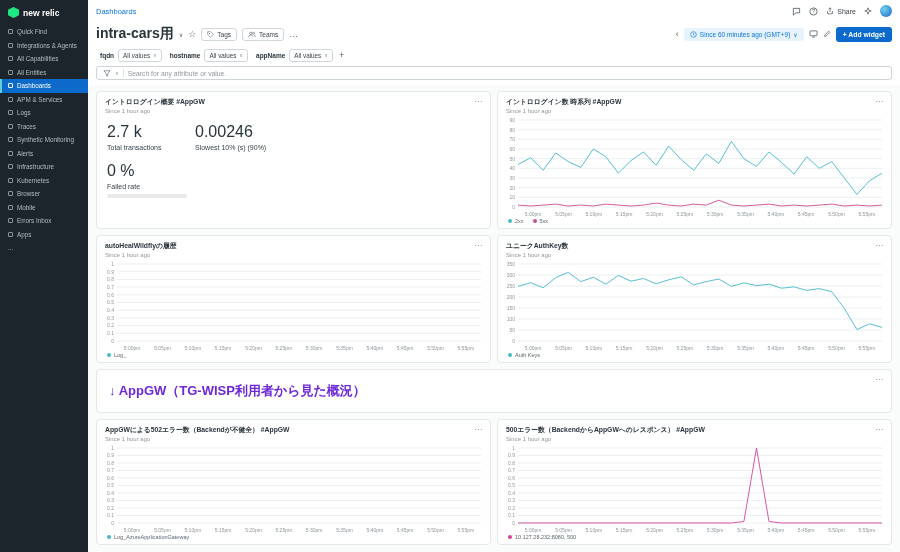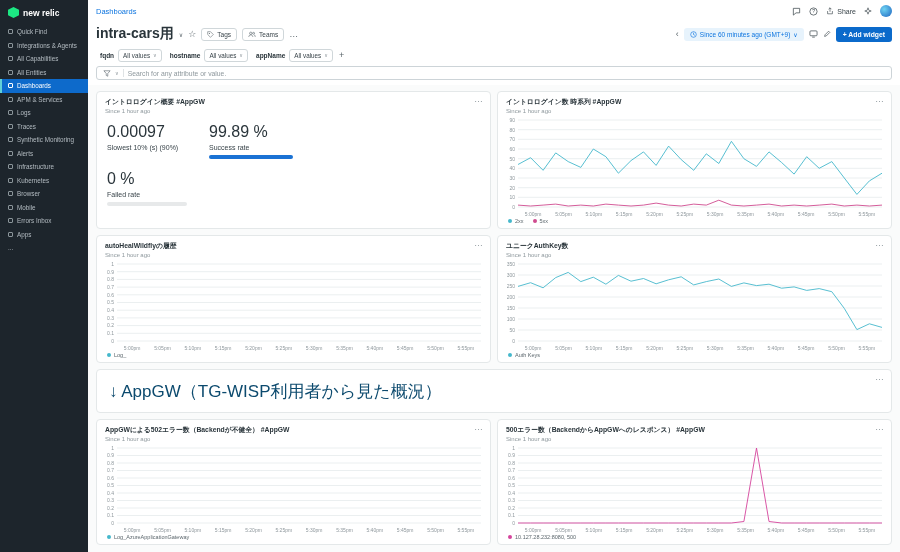--- a/index.html
+++ b/index.html
@@ -61,21 +61,21 @@
   
   .bb{padding:8px 10px 0}
   .bb-row1{display:flex}
   .bb-m2{width:88px}.bb-m3{width:100px}.bb-m4{width:102px}
   .bb-v{font-size:16px;color:#2a353b}
   .bb-l{font-size:7px;color:#39444a;margin-top:3px}
   .bb-bar{height:4px;border-radius:2px;margin-top:4px}
   .bb-row2{margin-top:11px}
   
   .section-card{height:44px;justify-content:center;padding:0 12px;margin-bottom:6px}
-  .section-title{font-size:17px;font-weight:400;color:#0c4a6e}
+  .section-title{font-size:13px;font-weight:700;color:#6d28d9}
   svg{display:block}
 </style>
 </head>
 <body>
 
 <div class="app">
 
   <aside class="sidebar">
     <div class="logo">
       <span class="logo-mark"></span>
@@ -267,28 +267,27 @@
       <div class="grid row1">
 
         <div class="card">
           <div class="card-head">
             <div class="card-title">イントロログイン概要 #AppGW</div>
             <div class="card-sub">Since 1 hour ago</div>
           </div>
           <button class="card-menu">…</button>
           <div class="bb">
             <div class="bb-row1">
+              <div class="bb-m2">
+                <div class="bb-v">2.7 k</div>
+                <div class="bb-l">Total transactions</div>
+              </div>
               <div class="bb-m4">
-                <div class="bb-v">0.00097</div>
+                <div class="bb-v">0.00246</div>
                 <div class="bb-l">Slowest 10% (s) (90%)</div>
-              </div>
-              <div>
-                <div class="bb-v">99.89 %</div>
-                <div class="bb-l">Success rate</div>
-                <div class="bb-bar" style="width: 84px; background: rgb(26, 114, 212);"></div>
               </div>
             </div>
             <div class="bb-row2">
               <div>
                 <div class="bb-v">0 %</div>
                 <div class="bb-l">Failed rate</div>
                 <div class="bb-bar" style="width: 80px; background: rgb(231, 233, 234);"></div>
               </div>
             </div>
           </div>

